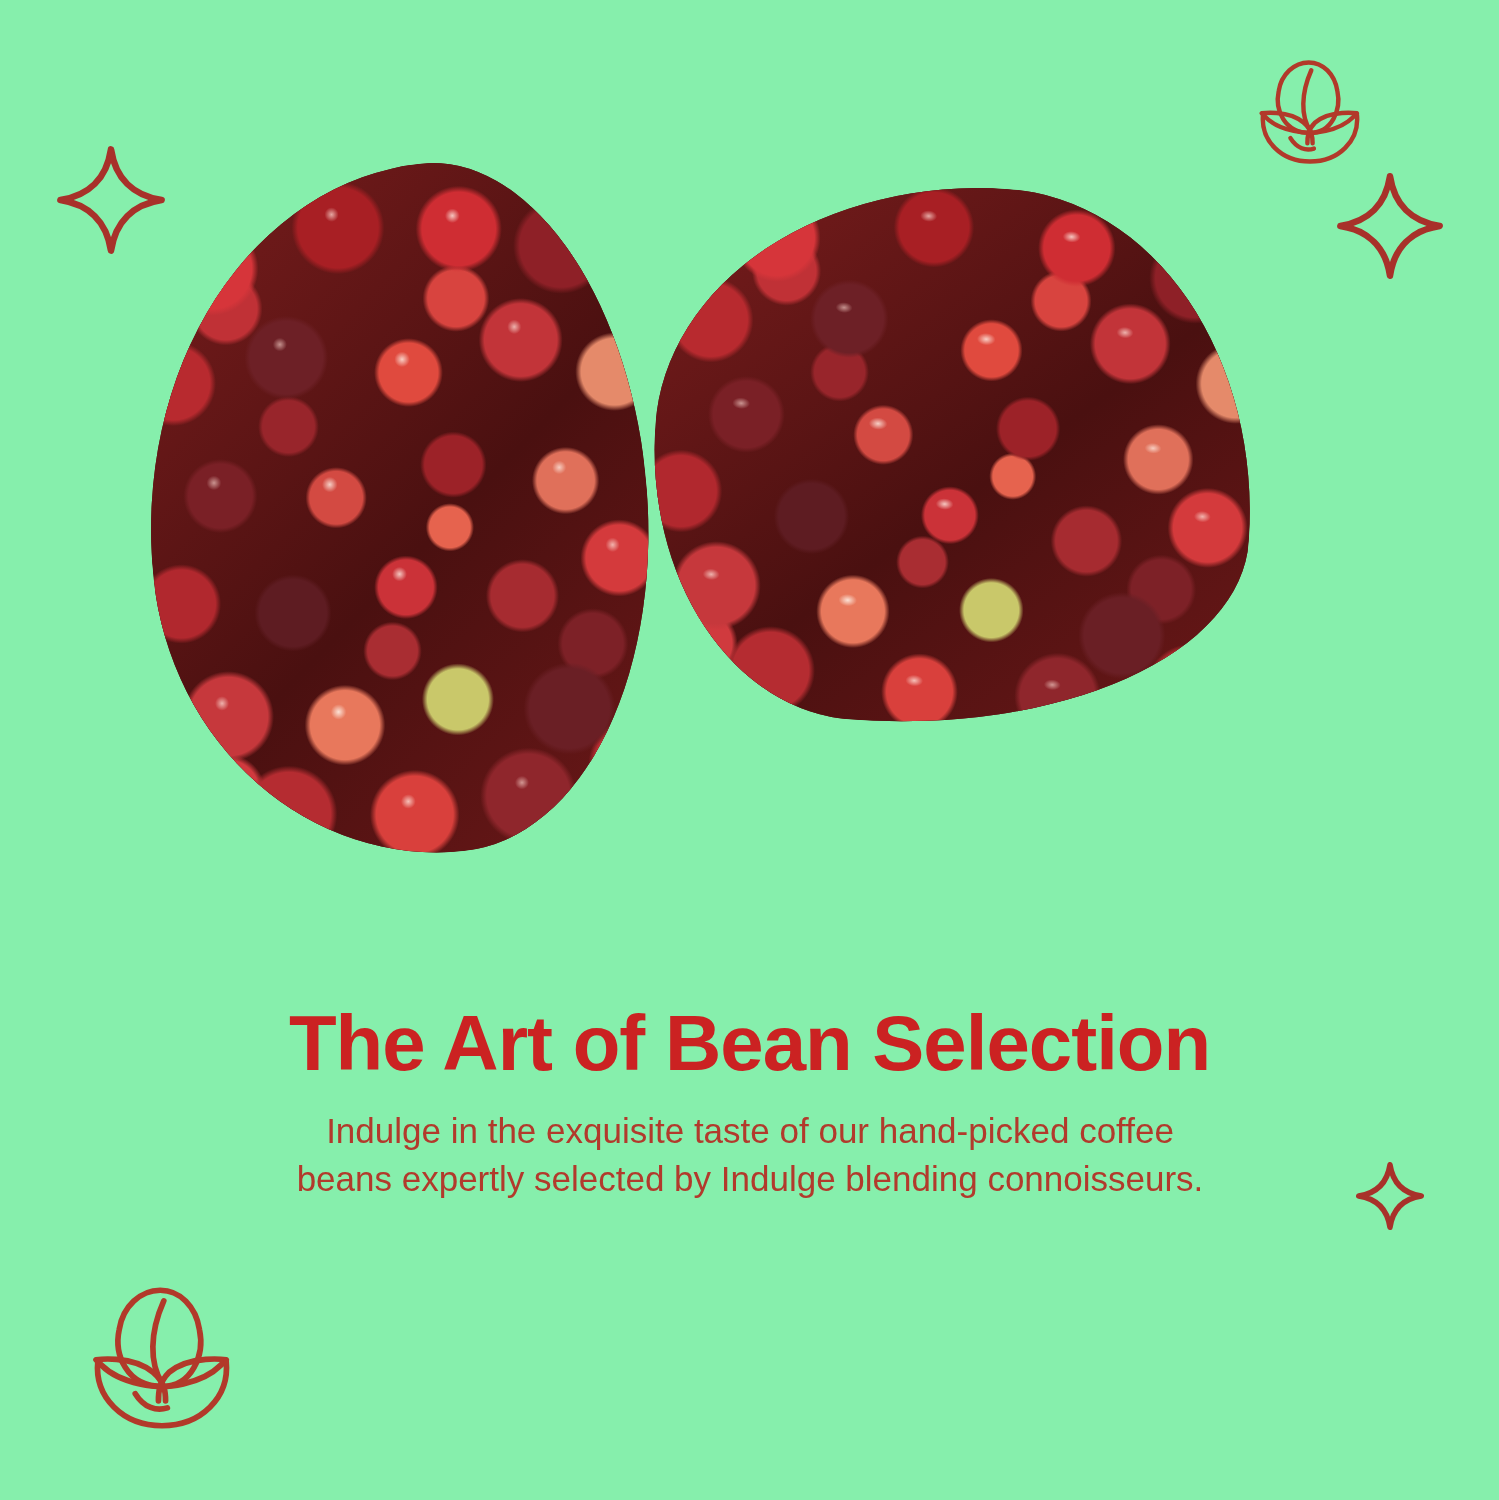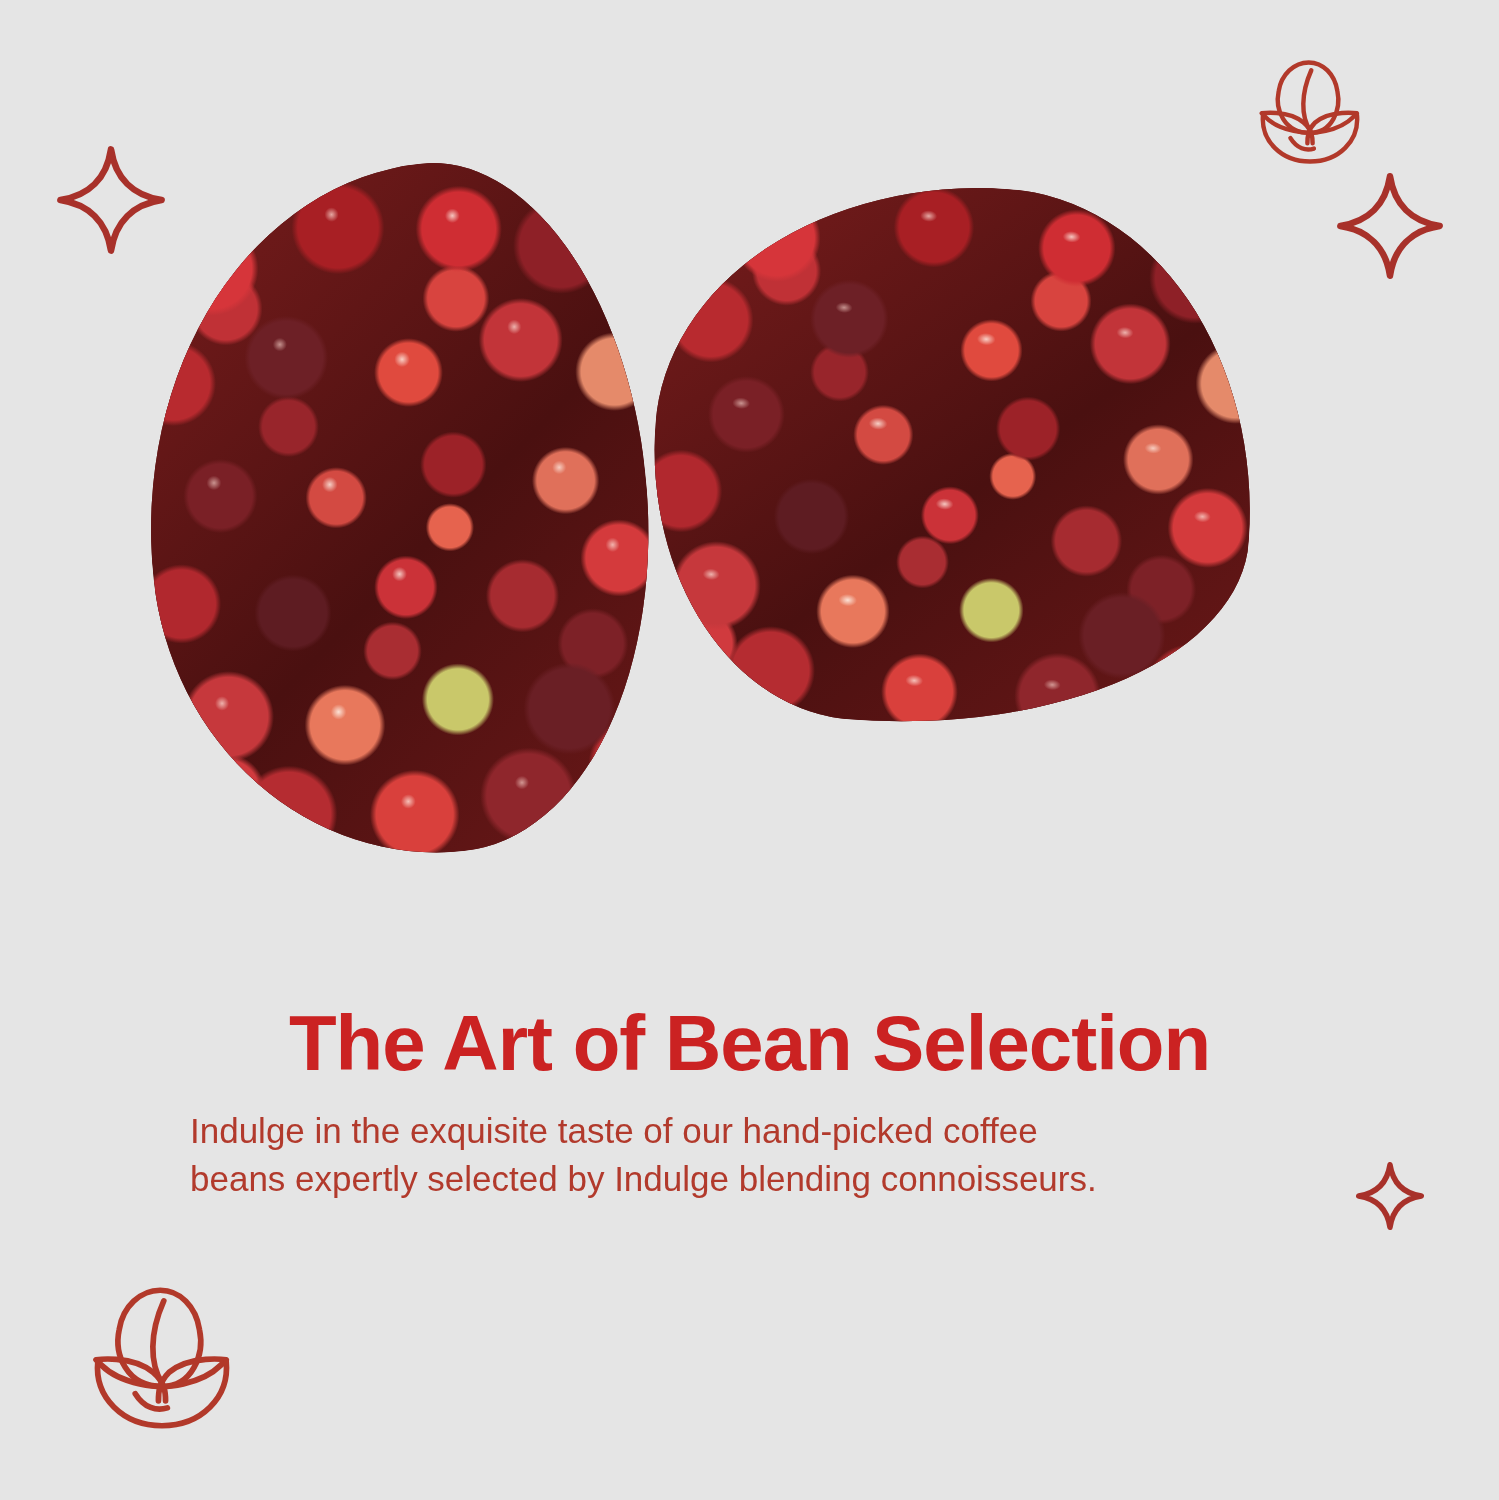--- a/index.html
+++ b/index.html
@@ -4,21 +4,21 @@
 <style>
   html, body {
     margin: 0;
     padding: 0;
     background: #ffffff;
   }
   #canvas {
     position: relative;
     width: 1499px;
     height: 1500px;
-    background: #e5e5e5;
+    background: #86efac;
     overflow: hidden;
     font-family: "Liberation Sans", sans-serif;
   }
 
   
   .sparkle {
     position: absolute;
     display: block;
   }
   .sparkle svg { display: block; width: 100%; height: 100%; }
@@ -133,21 +133,21 @@
     font-weight: 700;
     letter-spacing: -1px;
     color: #CB2222;
     white-space: nowrap;
   }
   #subhead {
     position: absolute;
     left: 190px;
     width: 1120px;
     top: 1072px;
-    text-align: left;
+    text-align: center;
     font-size: 35px;
     line-height: 1.38;
     font-weight: 400;
     color: #B23A2C;
   }
 </style>
 </head>
 <body>
 
 <div id="canvas">

